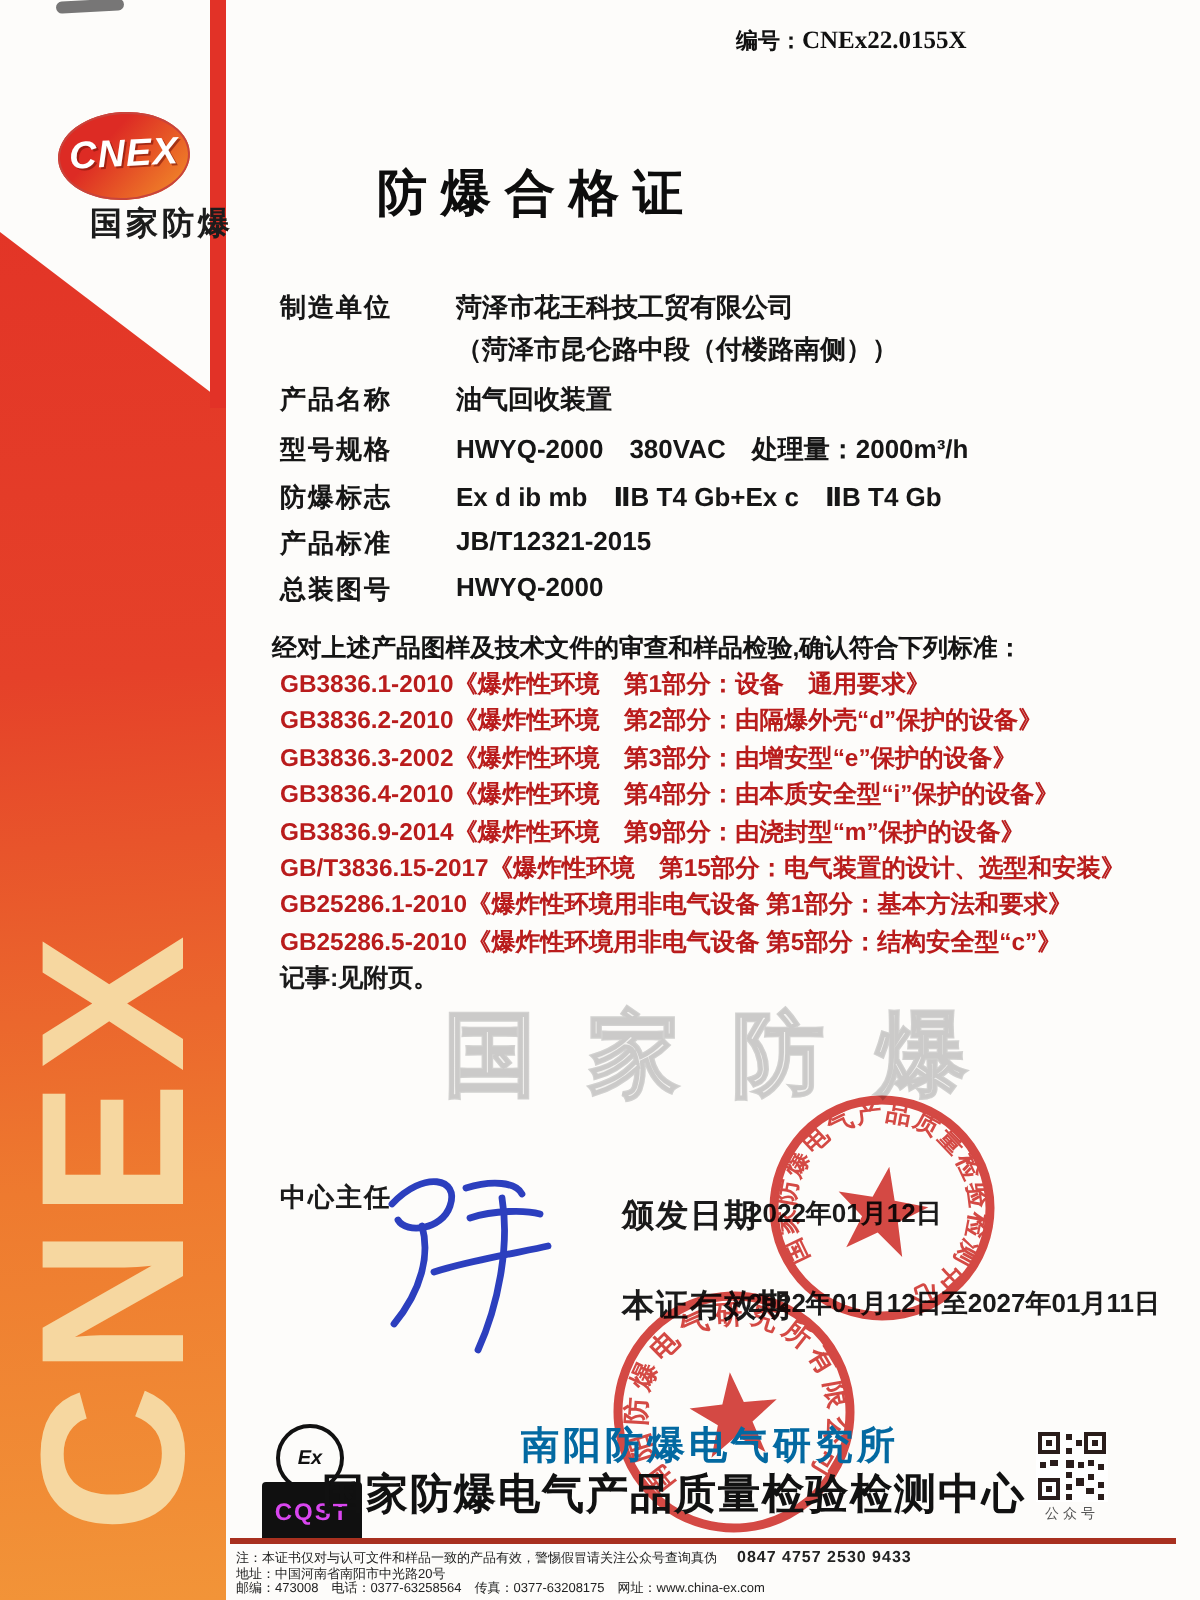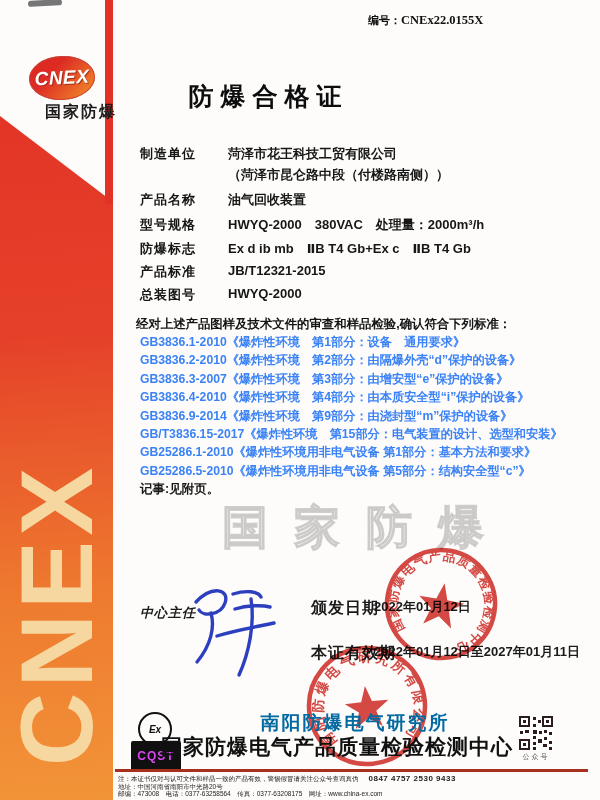--- a/index.html
+++ b/index.html
@@ -37,30 +37,30 @@
   .logo-caption{left:36px;top:102px;width:90px;text-align:center;font-size:16px;font-weight:700;color:#1c1c1c;letter-spacing:2px;}
   
   .cert-no{left:368px;top:13px;font-size:11px;font-weight:700;color:#111;font-family:Liberation Serif, serif;}
   .cert-no b{font-size:12.5px;font-weight:700;}
   .title{left:0;top:80px;width:537px;text-align:center;font-size:25px;font-weight:800;letter-spacing:7px;color:#0d0d0d;}
   
   .frow{left:0;top:0;width:600px;font-size:13px;font-weight:700;color:#161616;}
   .flabel{position:absolute;left:140px;letter-spacing:1px;}
   .fval{position:absolute;left:228px;white-space:nowrap;}
   .statement{left:136px;top:316px;font-size:12.4px;font-weight:700;color:#141414;}
-  .std{position:absolute;left:140px;width:460px;font-size:12.2px;font-weight:700;color:#3b82f6;white-space:nowrap;}
+  .std{position:absolute;left:140px;width:460px;font-size:12.2px;font-weight:700;color:#b91c1c;white-space:nowrap;}
   .note{left:140px;top:481px;font-size:12.5px;font-weight:700;}
   
   .watermark{
     left:222px;top:497px;font-size:46px;font-weight:700;letter-spacing:26px;white-space:nowrap;
     color:rgba(130,130,130,0.08);
     -webkit-text-stroke:1.2px rgba(130,130,130,0.35);
   }
   
-  .signer{left:140px;top:604px;font-size:13px;font-weight:700;letter-spacing:1px;font-style:italic;}
+  .signer{left:140px;top:590px;font-size:13px;font-weight:700;letter-spacing:1px;}
   .date-label{position:absolute;left:311px;font-size:16px;font-weight:700;letter-spacing:1px;}
   .date-value{position:absolute;left:374px;font-size:13px;font-weight:700;white-space:nowrap;}
   .stamp{mix-blend-mode:multiply;opacity:.85;}
   
   .ex-circle{
     left:138px;top:712px;width:30px;height:30px;border:2.5px solid #111;border-radius:50%;
     display:flex;align-items:center;justify-content:center;font-size:10px;font-weight:700;font-style:italic;color:#111;
   }
   .cqst-box{
     left:131px;top:741px;width:50px;height:30px;background:#101010;color:#d946ef;border-radius:2px;
@@ -122,21 +122,21 @@
     <span class="fval">JB/T12321-2015</span>
   </div>
   <div class="abs frow" style="top:286px">
     <span class="flabel">总装图号</span>
     <span class="fval">HWYQ-2000</span>
   </div>
 
   <div class="abs statement">经对上述产品图样及技术文件的审查和样品检验,确认符合下列标准：</div>
   <div class="std" style="top:334px">GB3836.1-2010《爆炸性环境　第1部分：设备　通用要求》</div>
   <div class="std" style="top:352px">GB3836.2-2010《爆炸性环境　第2部分：由隔爆外壳“d”保护的设备》</div>
-  <div class="std" style="top:371px">GB3836.3-2007《爆炸性环境　第3部分：由增安型“e”保护的设备》</div>
+  <div class="std" style="top:371px">GB3836.3-2002《爆炸性环境　第3部分：由增安型“e”保护的设备》</div>
   <div class="std" style="top:389px">GB3836.4-2010《爆炸性环境　第4部分：由本质安全型“i”保护的设备》</div>
   <div class="std" style="top:408px">GB3836.9-2014《爆炸性环境　第9部分：由浇封型“m”保护的设备》</div>
   <div class="std" style="top:426px">GB/T3836.15-2017《爆炸性环境　第15部分：电气装置的设计、选型和安装》</div>
   <div class="std" style="top:444px">GB25286.1-2010《爆炸性环境用非电气设备 第1部分：基本方法和要求》</div>
   <div class="std" style="top:463px">GB25286.5-2010《爆炸性环境用非电气设备 第5部分：结构安全型“c”》</div>
   <div class="abs note">记事:见附页。</div>
 
   <div class="abs watermark">国家防爆</div>
 
   <div class="abs signer">中心主任</div>

